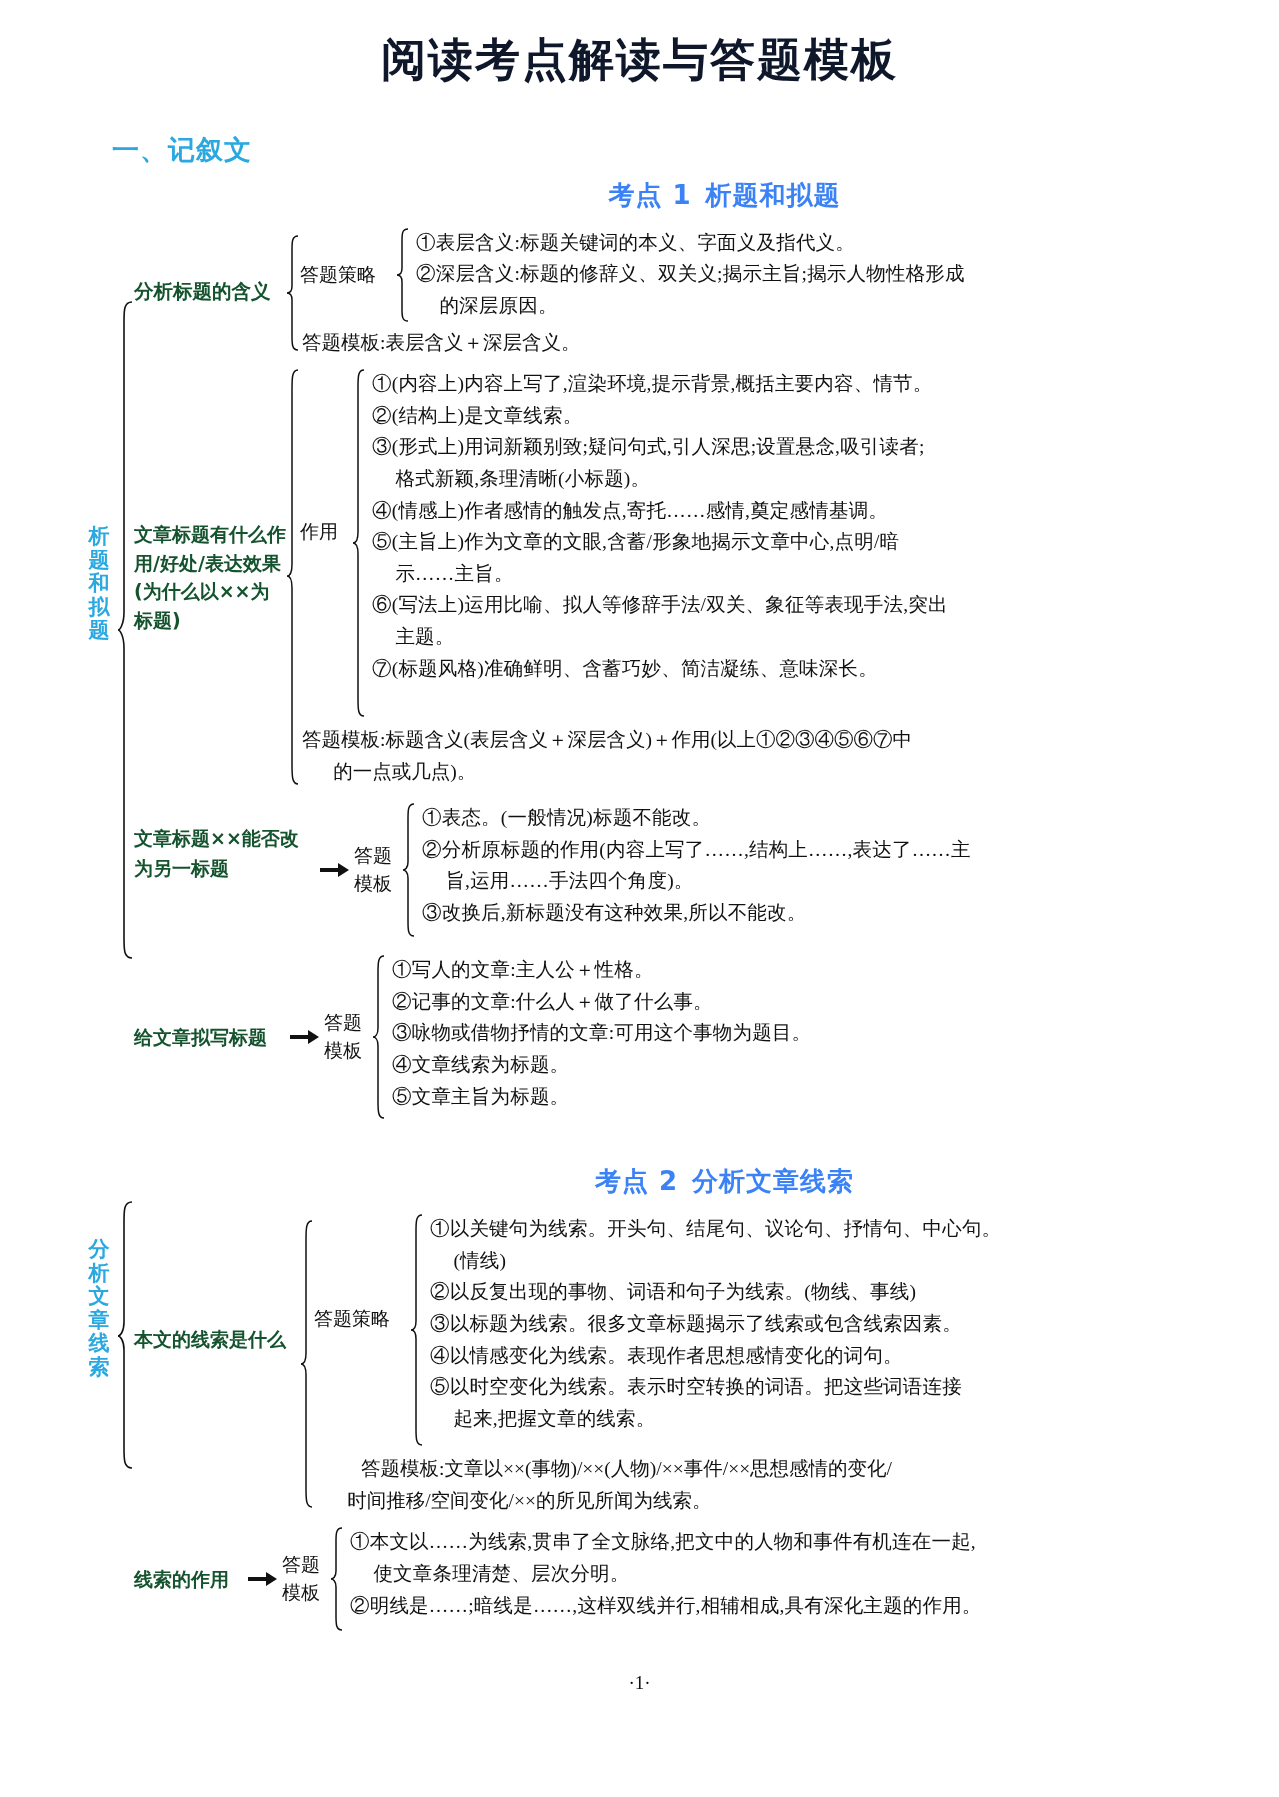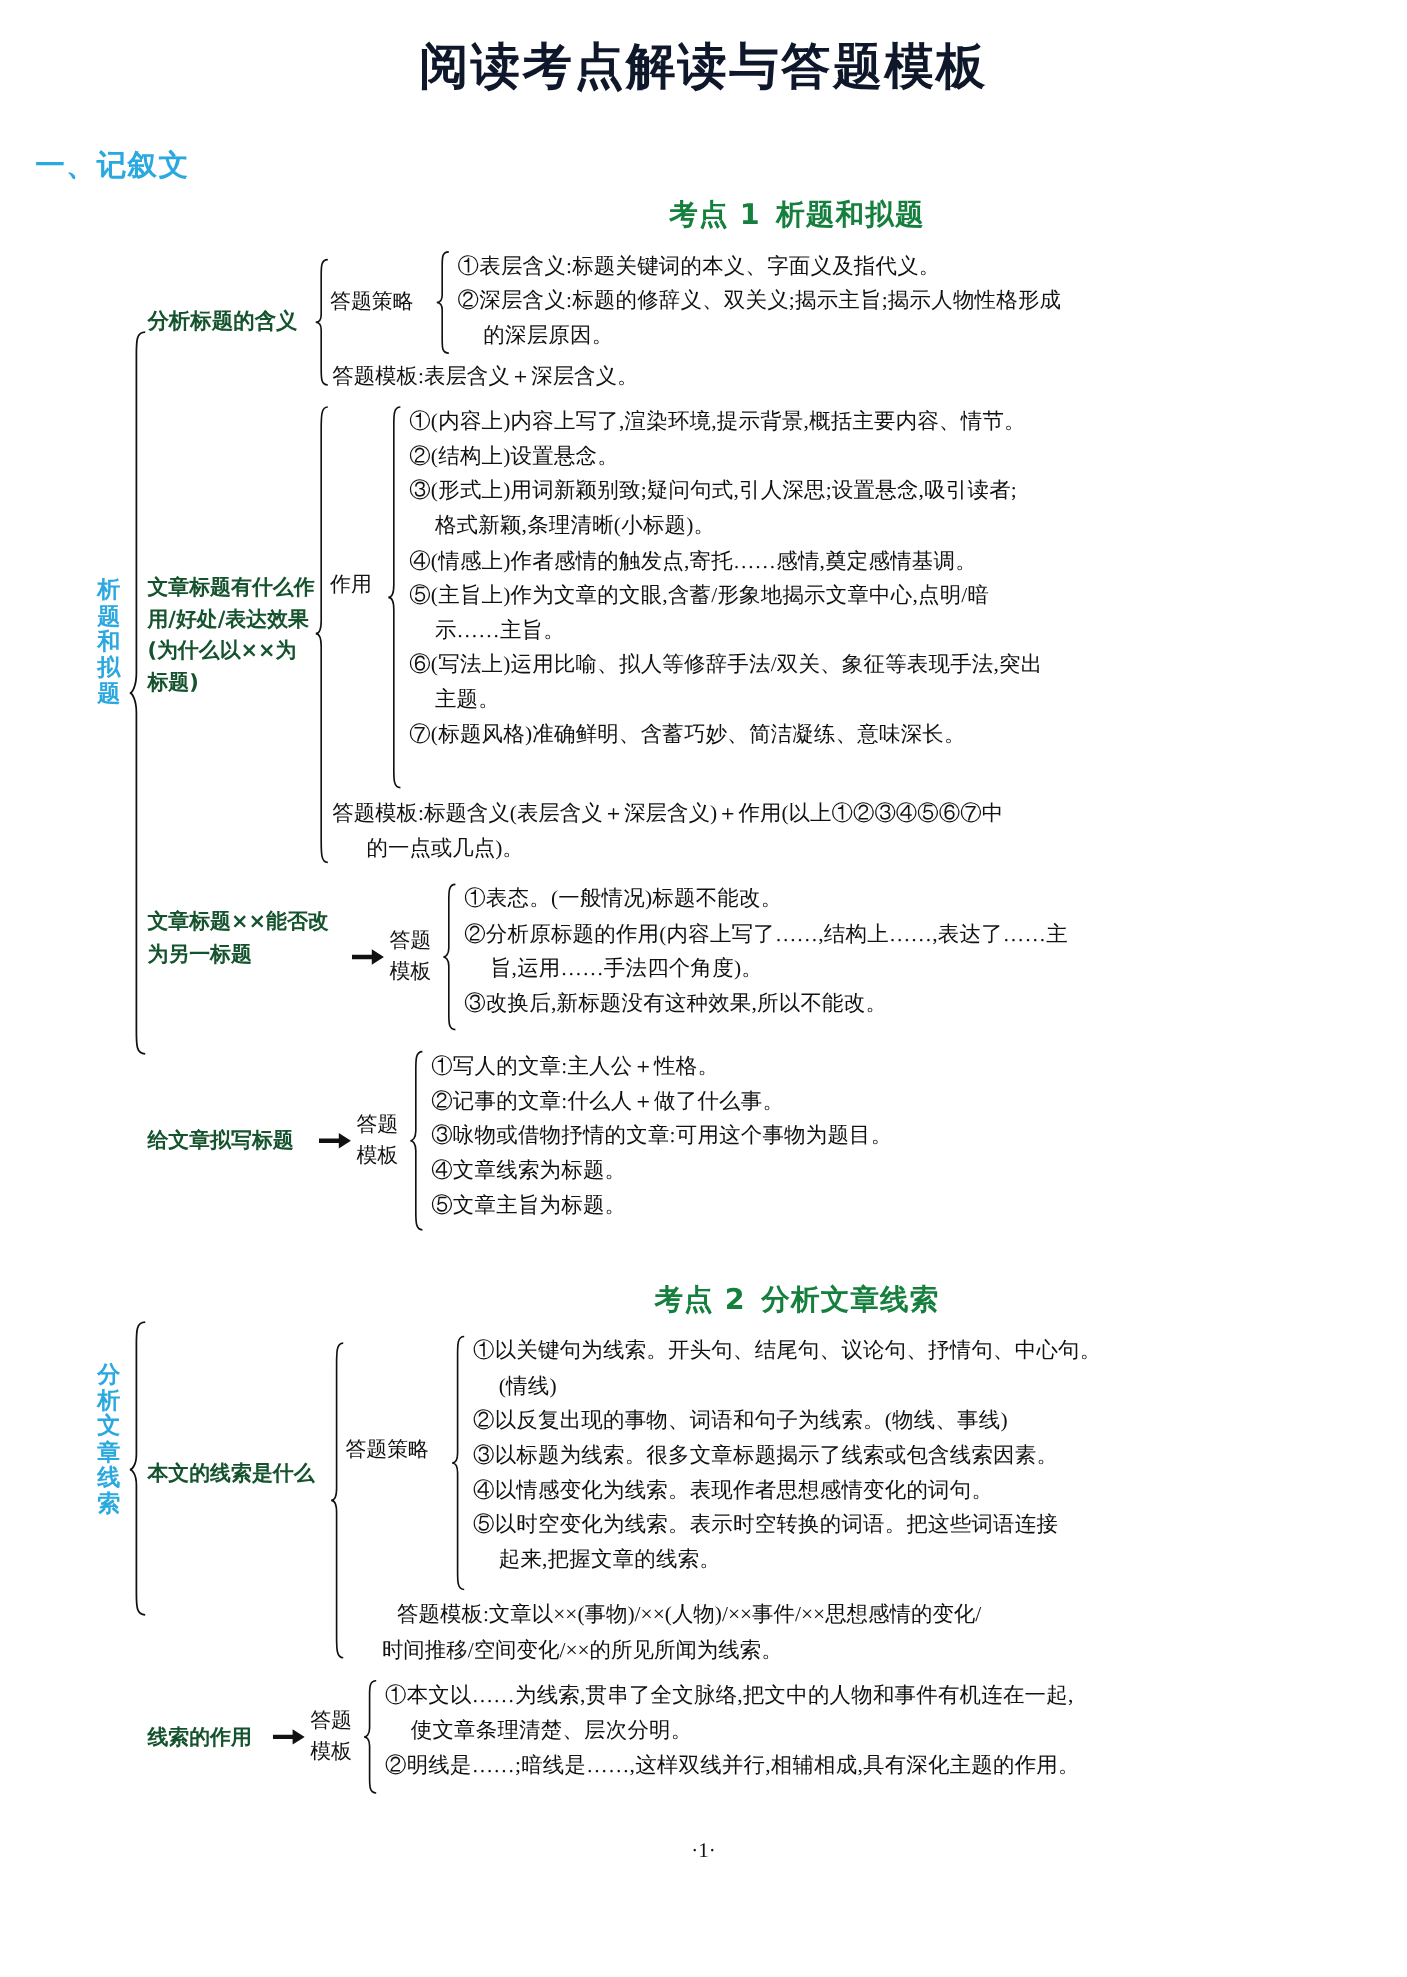--- a/index.html
+++ b/index.html
@@ -33,27 +33,27 @@
     padding-top: 34px;
     line-height: 1.15;
   }
 
   
   .part-heading {
     color: #2aa8e0;
     font-family: "DejaVu Sans", "Liberation Sans", sans-serif;
     font-weight: bold;
     font-size: 27px;
-    margin: 46px 0 0 32px;
+    margin: 46px 0 0 112px;
     letter-spacing: 1px;
   }
 
   
   .kaodian-heading {
-    color: #15803d;
+    color: #3b82f6;
     font-family: "DejaVu Sans", "Liberation Sans", sans-serif;
     font-weight: bold;
     font-size: 26px;
     text-align: center;
     letter-spacing: 1px;
     margin: 0;
     padding-left: 170px;
   }
   .kaodian-heading .kd-num { padding-right: 14px; }
 
@@ -206,21 +206,21 @@
 
         <div class="row">
           <div class="small-label" style="width:52px; padding-top:150px; align-items:flex-start;">作用</div>
           <div class="brace">
             <svg width="14" height="354" viewBox="0 0 14 354" fill="none" stroke="#111" stroke-width="1.5">
               <path d="M12 2 C6 2 6 9 6 19 L6 164 C6 173 3 175 1 175 C3 175 6 177 6 186 L6 331 C6 341 6 348 12 348"></path>
             </svg>
           </div>
           <div class="items" style="padding-left:6px;">
             <div class="item">①(内容上)内容上写了,渲染环境,提示背景,概括主要内容、情节。</div>
-            <div class="item">②(结构上)设置悬念。</div>
+            <div class="item">②(结构上)是文章线索。</div>
             <div class="item">③(形式上)用词新颖别致;疑问句式,引人深思;设置悬念,吸引读者;</div>
             <div class="item" style="text-indent:1.2em;">格式新颖,条理清晰(小标题)。</div>
             <div class="item">④(情感上)作者感情的触发点,寄托……感情,奠定感情基调。</div>
             <div class="item">⑤(主旨上)作为文章的文眼,含蓄/形象地揭示文章中心,点明/暗</div>
             <div class="item" style="text-indent:1.2em;">示……主旨。</div>
             <div class="item">⑥(写法上)运用比喻、拟人等修辞手法/双关、象征等表现手法,突出</div>
             <div class="item" style="text-indent:1.2em;">主题。</div>
             <div class="item">⑦(标题风格)准确鲜明、含蓄巧妙、简洁凝练、意味深长。</div>
           </div>
         </div>

